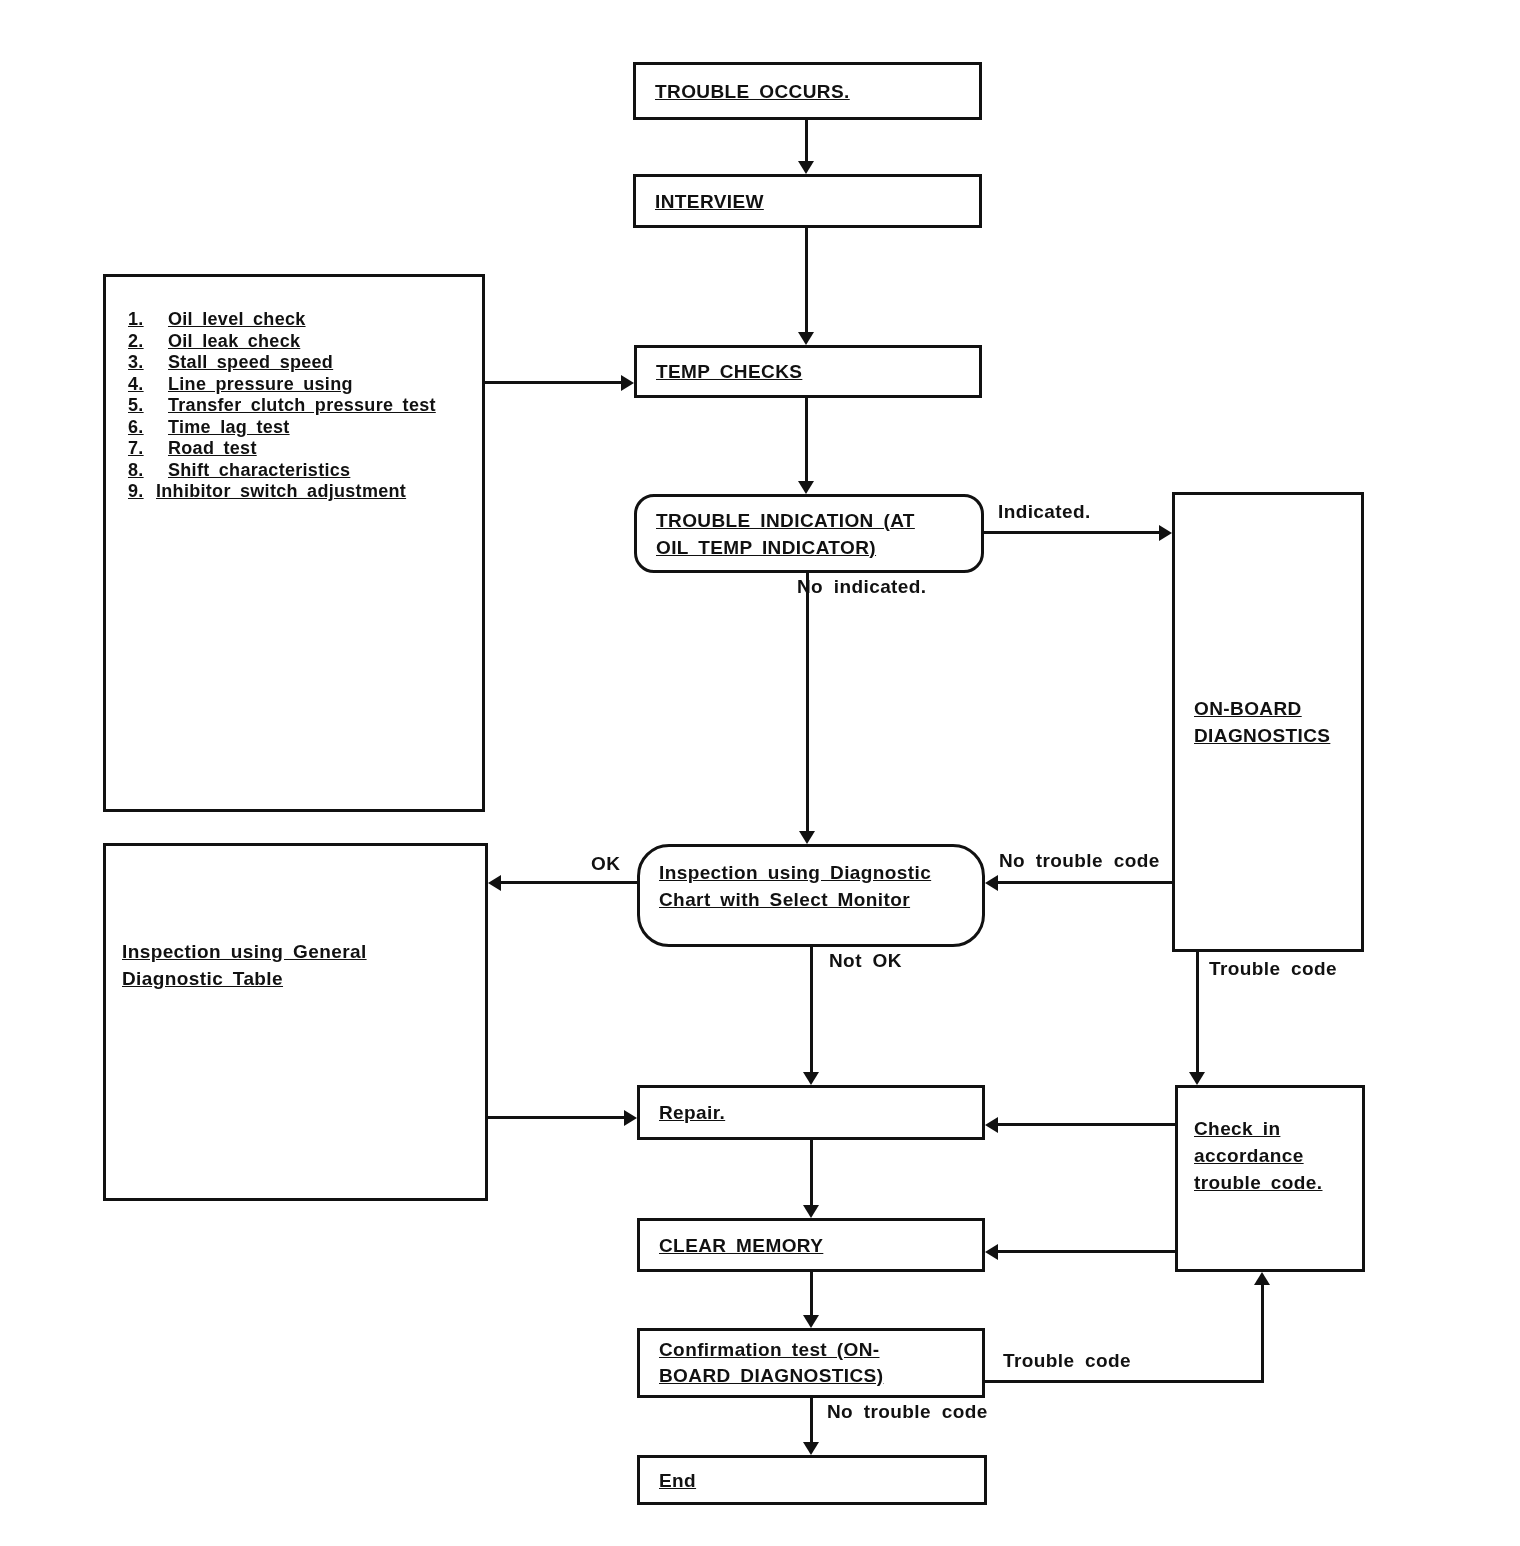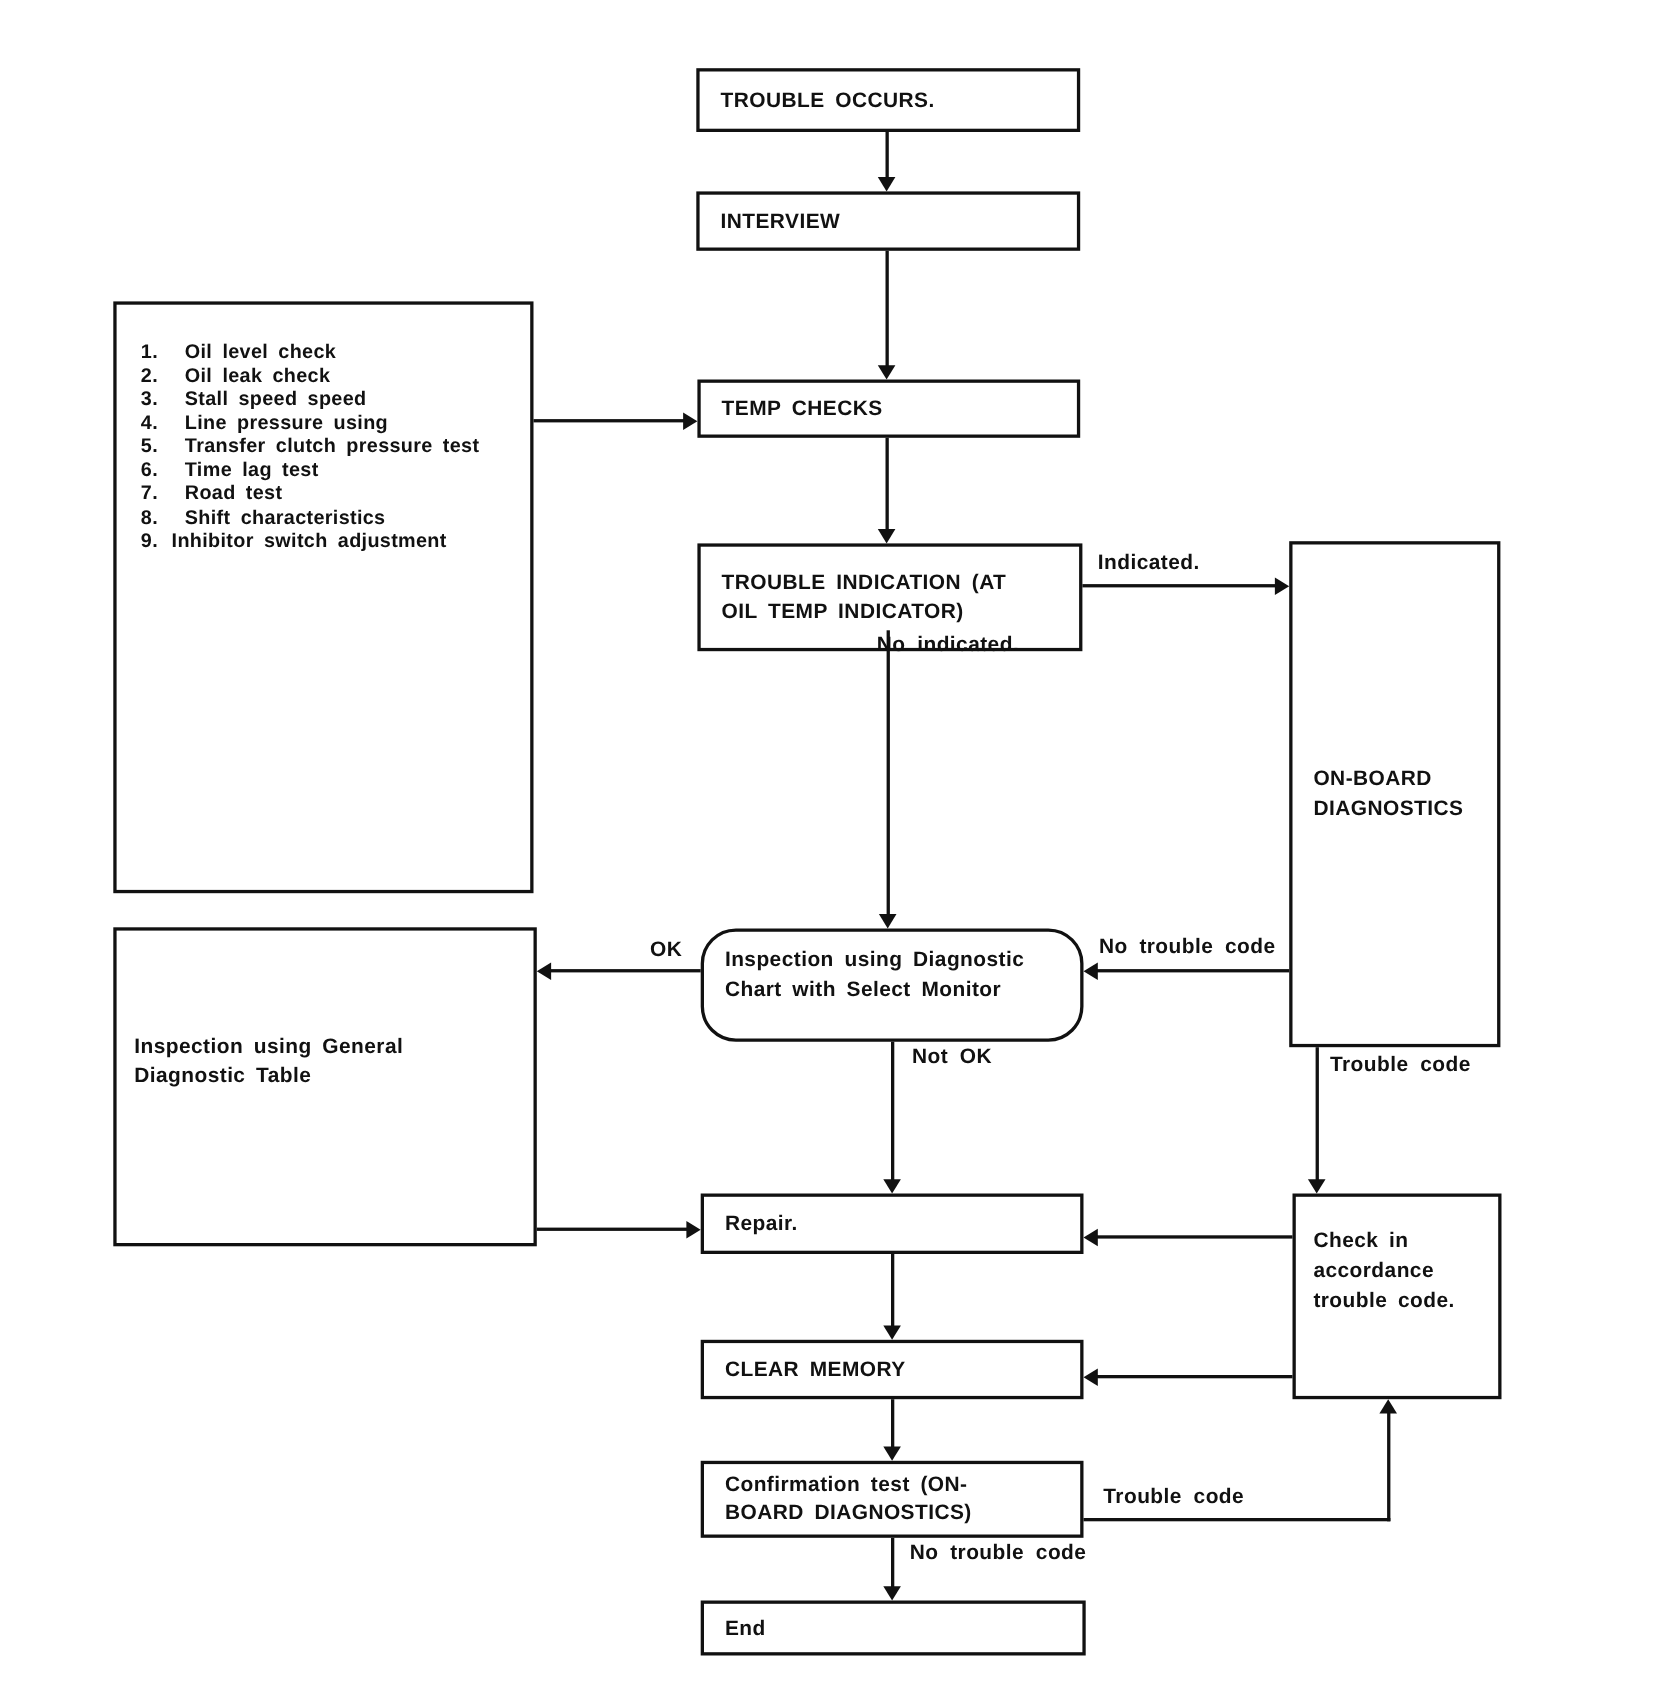--- a/index.html
+++ b/index.html
@@ -23,20 +23,21 @@
     box-sizing: border-box;
     display: flex;
     align-items: center;
     font-size: 19px;
     font-weight: bold;
     letter-spacing: 0.4px;
     word-spacing: 4px;
     line-height: 27px;
     padding-left: 19px;
     padding-right: 10px;
+    text-decoration: underline;
   }
   .box.top-align { align-items: flex-start; }
   .line {
     position: absolute;
     background: #111111;
   }
   .ah {
     position: absolute;
     width: 0;
     height: 0;
@@ -112,27 +113,27 @@
       <span>Shift characteristics</span>
     </div>
     <div class="check-row outdent">
       <span class="check-num">9.</span>
       <span>Inhibitor switch adjustment</span>
     </div>
   </div>
 
   <div class="box" style="left:634px; top:345px; width:348px; height:53px;">TEMP CHECKS</div>
 
-  <div class="box" style="left:634px; top:494px; width:350px; height:98px; padding-right:24px;">TROUBLE INDICATION (AT OIL TEMP INDICATOR)</div>
+  <div class="box" style="left:634px; top:494px; width:350px; height:79px; padding-right:24px;border-radius:20px;">TROUBLE INDICATION (AT OIL TEMP INDICATOR)</div>
 
   <div class="box" style="left:1172px; top:492px; width:192px; height:460px; padding-right:24px;">ON-BOARD DIAGNOSTICS</div>
 
   <div class="box top-align" style="left:637px; top:844px; width:348px; height:103px; padding-top:12px; padding-right:50px;border-radius:32px;">Inspection using Diagnostic Chart with Select Monitor</div>
 
-  <div class="box top-align" style="left:103px; top:843px; width:385px; height:290px; padding-top:92px; padding-right:100px;padding-left:16px;">Inspection using General Diagnostic Table</div>
+  <div class="box top-align" style="left:103px; top:843px; width:385px; height:358px; padding-top:92px; padding-right:100px;padding-left:16px;">Inspection using General Diagnostic Table</div>
 
   <div class="box" style="left:637px; top:1085px; width:348px; height:55px;">Repair.</div>
 
   <div class="box top-align" style="left:1175px; top:1085px; width:190px; height:187px; padding-top:27px; padding-left:16px; padding-right:30px;">Check in accordance trouble code.</div>
 
   <div class="box" style="left:637px; top:1218px; width:348px; height:54px;">CLEAR MEMORY</div>
 
   <div class="box" style="left:637px; top:1328px; width:348px; height:70px; padding-right:60px; line-height:26px;">Confirmation test (ON-BOARD DIAGNOSTICS)</div>
 
   <div class="box" style="left:637px; top:1455px; width:350px; height:50px;">End</div>

